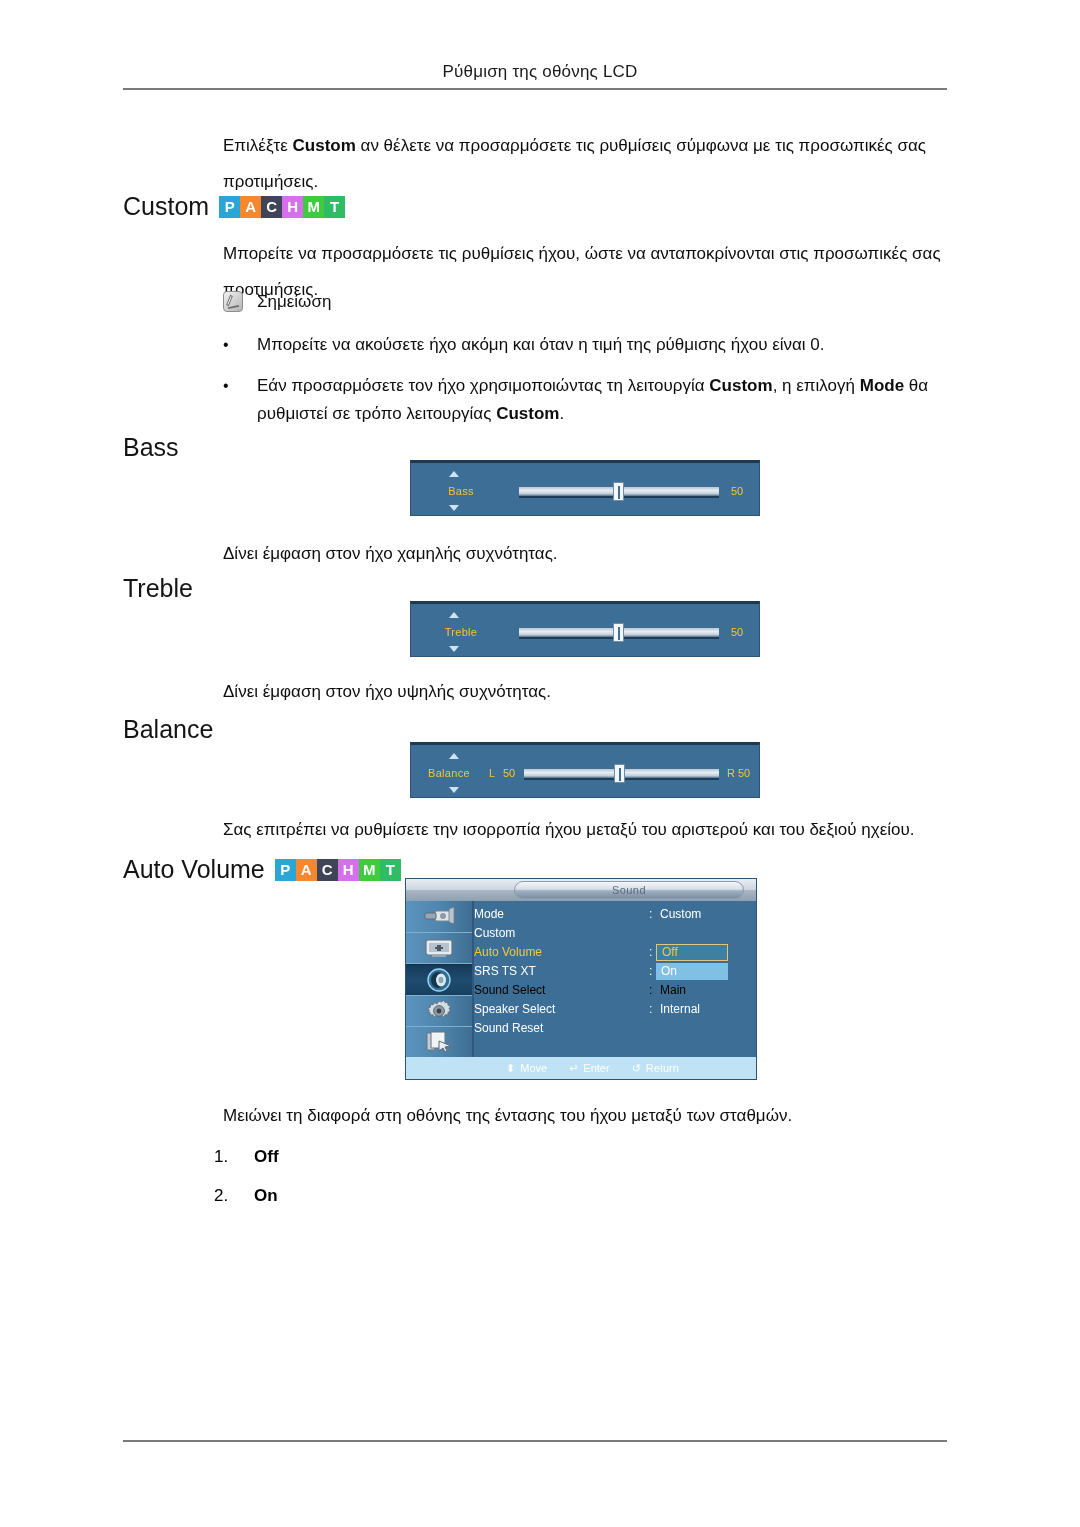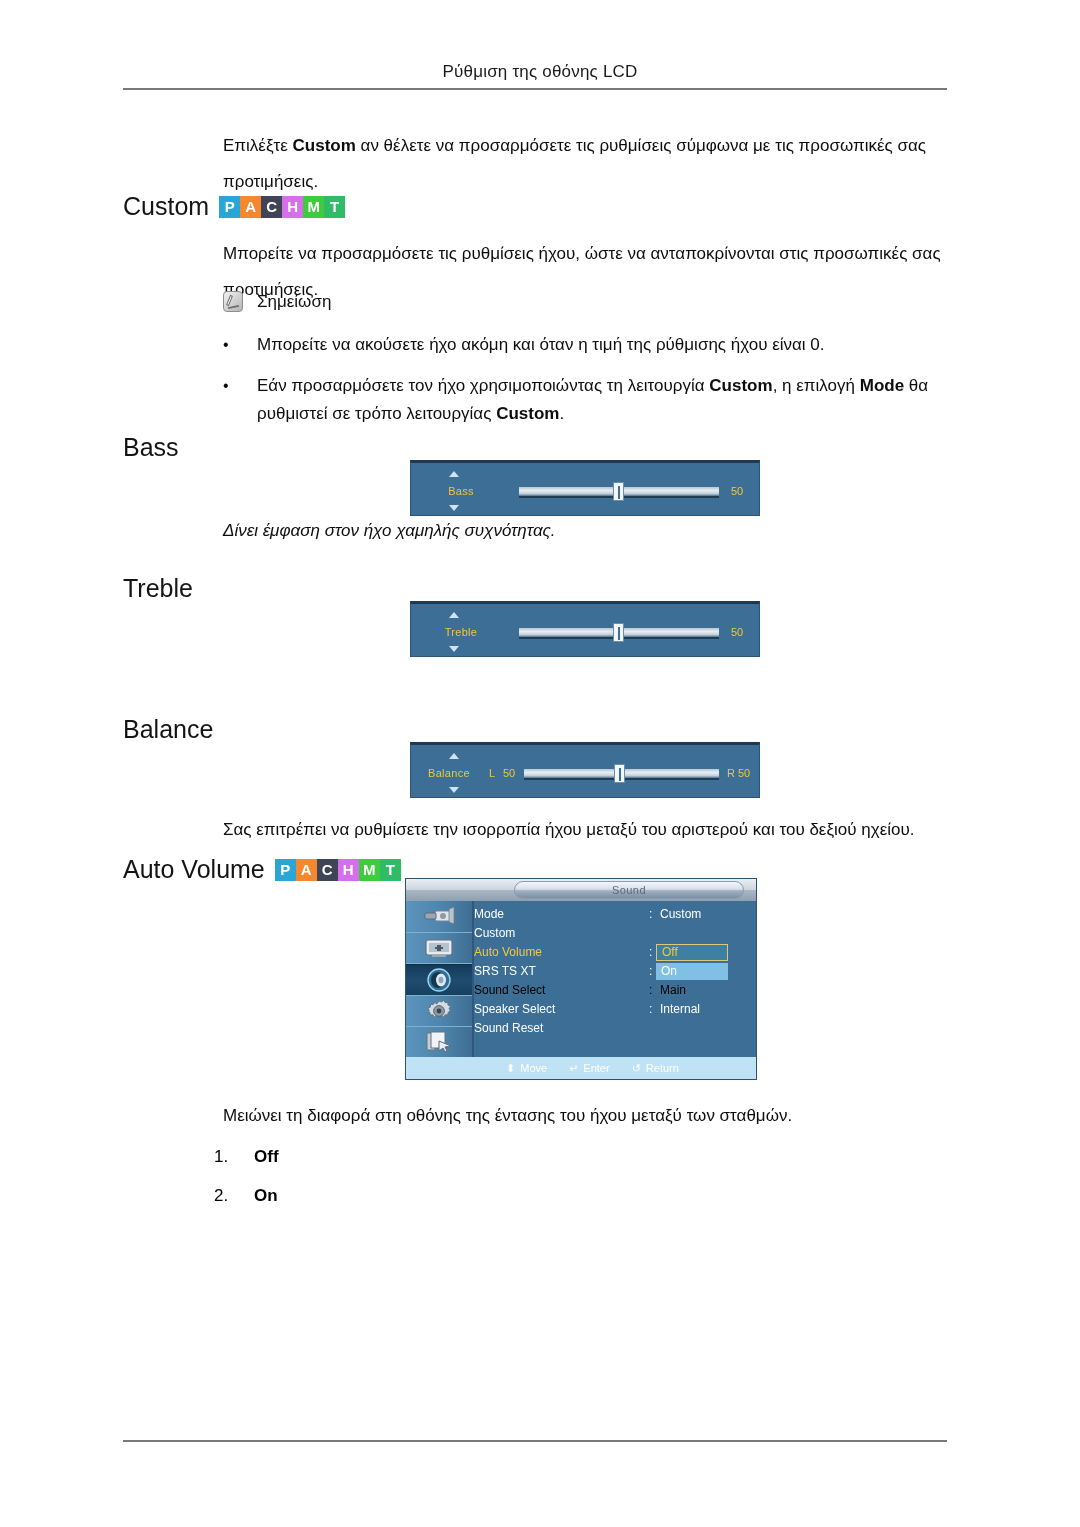--- a/index.html
+++ b/index.html
@@ -414,37 +414,38 @@
     <div class="osd-arrows">
       <span class="tri-up"></span>
       <span class="tri-dn"></span>
     </div>
     <div class="osd-label">Bass</div>
     <div class="osd-track" style="left:108px; width:200px;"></div>
     <div class="osd-handle" style="left:202px;"></div>
     <div class="osd-value" style="left:320px;">50</div>
   </div>
 
-  <div class="para indent-l" style="top:513px;font-style:italic;">Δίνει έμφαση στον ήχο χαμηλής συχνότητας.</div>
+  <div class="para indent-l" style="top:536px;">Δίνει έμφαση στον ήχο χαμηλής συχνότητας.</div>
 
   <div class="h-sec" style="top:574px;">
     <span>Treble</span>
   </div>
 
   <div class="osd-slider" style="left:410px; top:601px;">
     <div class="osd-arrows">
       <span class="tri-up"></span>
       <span class="tri-dn"></span>
     </div>
     <div class="osd-label">Treble</div>
     <div class="osd-track" style="left:108px; width:200px;"></div>
     <div class="osd-handle" style="left:202px;"></div>
     <div class="osd-value" style="left:320px;">50</div>
   </div>
 
+  <div class="para indent-l" style="top:674px;">Δίνει έμφαση στον ήχο υψηλής συχνότητας.</div>
 
   <div class="h-sec" style="top:715px;">
     <span>Balance</span>
   </div>
 
   <div class="osd-slider" style="left:410px; top:742px;">
     <div class="osd-arrows">
       <span class="tri-up"></span>
       <span class="tri-dn"></span>
     </div>

